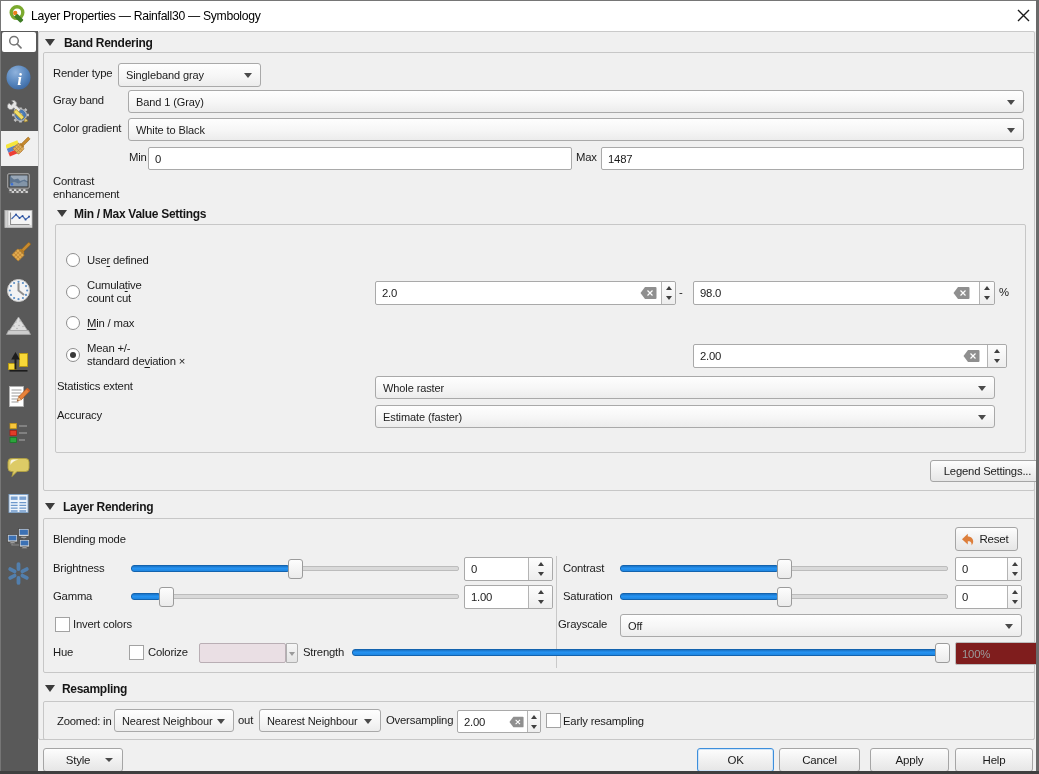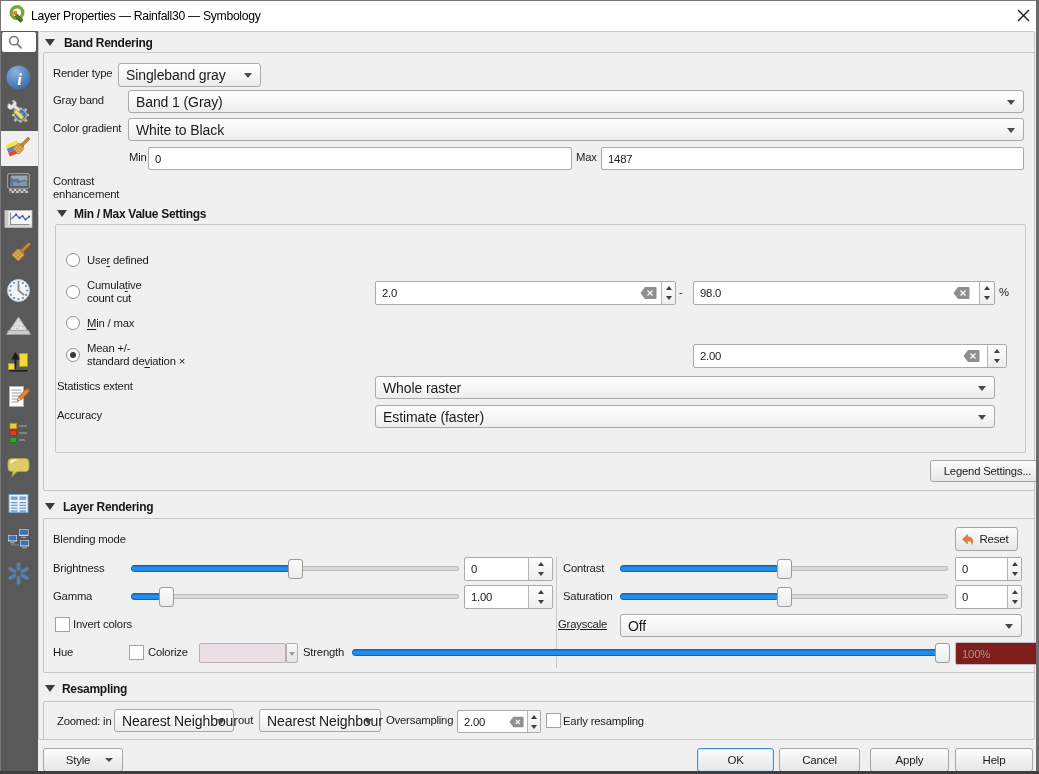--- a/index.html
+++ b/index.html
@@ -3,21 +3,21 @@
 <meta charset="utf-8">
 <style>
 html,body{margin:0;padding:0;}
 body{font-family:"Liberation Sans",sans-serif;}
 #dlg{position:relative;width:1039px;height:774px;background:#f0f0f0;overflow:hidden;}
 .abs{position:absolute;}
 .lbl{position:absolute;font-size:11.3px;letter-spacing:-0.2px;color:#1b1b1b;height:15px;line-height:15px;white-space:nowrap;}
 .hdr{position:absolute;font-size:12px;letter-spacing:-0.3px;font-weight:bold;color:#161616;height:14px;line-height:14px;white-space:nowrap;}
 .tri{position:absolute;width:0;height:0;border-left:5.5px solid transparent;border-right:5.5px solid transparent;border-top:7px solid #3c3c3c;}
 .panel{position:absolute;border:1px solid #c7c7c7;border-radius:2px;}
-.combo{position:absolute;background:linear-gradient(#fefefe,#f6f6f6 55%,#ececec);border:1px solid #a9a9a9;border-radius:3px;font-size:14px;letter-spacing:-0.2px;color:#1b1b1b;white-space:nowrap;}
+.combo{position:absolute;background:linear-gradient(#fefefe,#f6f6f6 55%,#ececec);border:1px solid #a9a9a9;border-radius:3px;font-size:11px;letter-spacing:-0.2px;color:#1b1b1b;white-space:nowrap;}
 .combo .ct{position:absolute;left:7px;top:50%;transform:translateY(-50%);letter-spacing:-0.1px;}
 .combo .ca{position:absolute;right:8px;top:50%;margin-top:-2px;width:0;height:0;border-left:4.5px solid transparent;border-right:4.5px solid transparent;border-top:5px solid #4a4a4a;}
 .inp{position:absolute;background:#fff;border:1px solid #a9a9a9;border-radius:2px;font-size:11.3px;letter-spacing:-0.2px;color:#1b1b1b;}
 .inp .it{position:absolute;left:6px;top:50%;transform:translateY(-50%);}
 .spinbtns{position:absolute;right:0;top:0;bottom:0;background:linear-gradient(#fdfdfd,#ededed);border-left:1px solid #b4b4b4;border-radius:0 2px 2px 0;}
 .sa-up{position:absolute;left:50%;top:27%;transform:translate(-50%,-50%);width:0;height:0;border-left:3.8px solid transparent;border-right:3.8px solid transparent;border-bottom:4.6px solid #3f3f3f;}
 .sa-dn{position:absolute;left:50%;top:74%;transform:translate(-50%,-50%);width:0;height:0;border-left:3.8px solid transparent;border-right:3.8px solid transparent;border-top:4.6px solid #3f3f3f;}
 .clrx{position:absolute;width:17px;height:13px;top:50%;transform:translateY(-50%);}
 .radio{position:absolute;width:12px;height:12px;border:1px solid #8e8e8e;border-radius:50%;background:#fff;}
 .radio.sel:after{content:"";position:absolute;left:3px;top:3px;width:6px;height:6px;border-radius:50%;background:#3a3a3a;}
@@ -396,21 +396,21 @@
     </div>
   <div class="inp" style="left:955px;top:585px;width:65px;height:22px;">
       <span class="it">0</span>
       <span class="spinbtns" style="width:13px;">
         <span class="sa-up"></span>
         <span class="sa-dn"></span>
       </span>
     </div>
   <div class="check" style="left:55px;top:617px;"></div>
   <div class="lbl" style="left:73px;top:617px;">Invert colors</div>
-  <div class="lbl" style="left:558px;top:617px;text-decoration:underline;">Grayscale</div>
+  <div class="lbl" style="left:558px;top:617px;">Grayscale</div>
   <div class="combo" style="left:620px;top:614px;width:400px;height:21px;">
       <span class="ct">Off</span>
       <span class="ca"></span>
     </div>
   <div class="lbl" style="left:53px;top:645px;">Hue</div>
   <div class="check" style="left:129px;top:645px;"></div>
   <div class="lbl" style="left:148px;top:645px;">Colorize</div>
   <div class="abs" style="left:199px;top:643px;width:87px;height:20px;background:#eadfe4;border:1px solid #b9aeb4;border-radius:2px;box-sizing:border-box;"></div>
   <div class="abs" style="left:286px;top:643px;width:12px;height:20px;background:linear-gradient(#f6f6f6,#e4e4e4);border:1px solid #b0b0b0;border-radius:0 2px 2px 0;box-sizing:border-box;">
       <span style="position:absolute;left:1.5px;top:8px;width:0;height:0;border-left:3.5px solid transparent;border-right:3.5px solid transparent;border-top:4px solid #9a9a9a;"></span>

